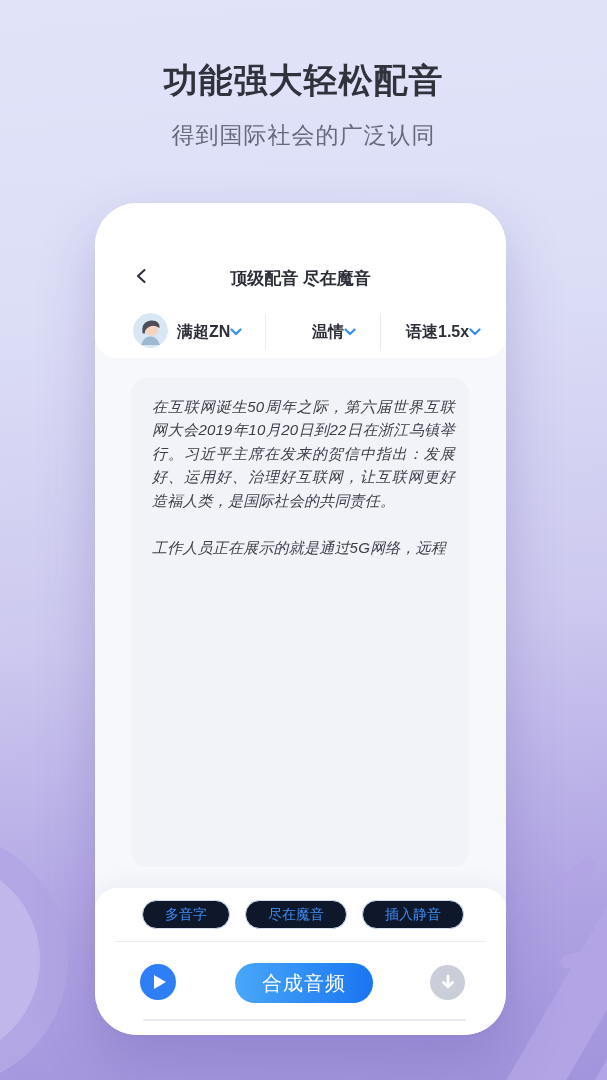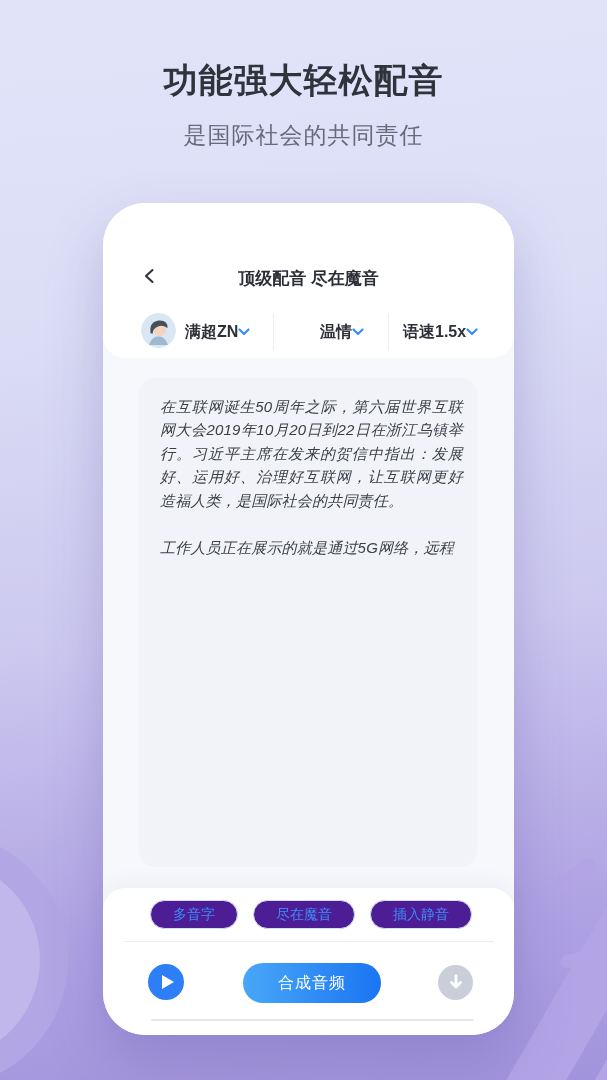--- a/index.html
+++ b/index.html
@@ -31,21 +31,20 @@
   .hero-subtitle{
     position:absolute; top:120px; left:0; width:100%; text-align:center;
     font-size:23px; font-weight:400; color:#666b7c; letter-spacing:1px;
   }
 
   
   .phone{
     position:absolute; left:95px; top:203px; width:411px; height:832px;
     border-radius:42px; background:#f7f8fc;
     box-shadow:0 26px 55px rgba(88,76,160,0.28);
-    margin-left:8px;
   }
   .header-card{
     position:absolute; top:0; left:0; width:100%; height:155px;
     background:#ffffff; border-radius:42px 42px 22px 22px;
   }
   .back-btn{
     position:absolute; left:34px; top:61px; width:24px; height:24px;
     display:flex; align-items:center; justify-content:center; cursor:pointer;
   }
   .nav-title{
@@ -56,21 +55,21 @@
   .avatar{
     position:absolute; left:38px; top:4px; width:35px; height:35px;
     border-radius:50%; overflow:hidden;
   }
   .select-group{
     position:absolute; top:0; height:46px; display:flex; align-items:center; gap:0;
     font-size:16px; font-weight:600; color:#2d3038; cursor:pointer;
   }
   .sel-voice{ left:82px; }
   .sel-emotion{ left:217px; }
-  .sel-speed{ left:300px;justify-content:space-between; }
+  .sel-speed{ left:311px;justify-content:space-between; }
   .vdiv{
     position:absolute; top:4px; width:1px; height:38px; background:#ebedf2;
   }
   .vdiv-1{ left:170px; } .vdiv-2{ left:285px; }
 
   
   .editor{
     position:absolute; left:36px; top:175px; width:338px; height:489px;
     background:#f1f3f9; border-radius:16px;
     padding:17px 14px 0 21px; overflow:hidden; cursor:text;
@@ -86,38 +85,38 @@
   .toolbar{
     position:absolute; left:0; top:685px; width:100%; height:147px;
     background:#ffffff; border-radius:22px 22px 42px 42px;
     box-shadow:0 -8px 16px rgba(80,90,140,0.05);
   }
   .pills{
     position:absolute; top:12px; left:47px; width:322px;
     display:flex; justify-content:space-between;
   }
   .pill{
-    height:29px; padding:0 22px; background:#4c1d95;
+    height:29px; padding:0 22px; background:#0f172a;
     border:1px solid #cfe0f6; border-radius:15px;
     display:flex; align-items:center; justify-content:center;
     font-size:14px; color:#3d8df6; cursor:pointer;
   }
   .hdiv{
     position:absolute; top:53px; left:20px; right:20px; height:1px; background:#ededf2;
   }
   .play-btn{
     position:absolute; left:45px; top:76px; width:36px; height:36px;
     border-radius:50%; background:#2d7ef7;
     display:flex; align-items:center; justify-content:center; cursor:pointer;
   }
   .synth-btn{
     position:absolute; left:140px; top:75px; width:138px; height:40px;
     border:none; border-radius:20px;
     background:linear-gradient(90deg,#48a7f8 0%,#1a75f2 100%);
-    color:#ffffff; font-size:16px; font-weight:500; letter-spacing:1px;
+    color:#ffffff; font-size:20px; font-weight:500; letter-spacing:1px;
     display:flex; align-items:center; justify-content:center; cursor:pointer;
     font-family:Liberation Mono, monospace;
     text-align:center;
   }
   .download-btn{
     position:absolute; left:335px; top:77px; width:35px; height:35px;
     border-radius:50%; background:#c9ced9;
     display:flex; align-items:center; justify-content:center; cursor:pointer;
   }
   .bottom-line{
@@ -131,21 +130,21 @@
 <div class="stage">
 
   <div class="bg-ring"></div>
   <div class="bg-slash slash-1"></div>
   <div class="bg-slash slash-2"></div>
   <div class="bg-slash slash-3"></div>
   <div class="bg-slash slash-4"></div>
   <div class="bg-slash slash-5"></div>
 
   <div class="hero-title">功能强大轻松配音</div>
-  <div class="hero-subtitle">是国际社会的共同责任</div>
+  <div class="hero-subtitle">得到国际社会的广泛认同</div>
 
   <div class="phone">
 
     <div class="header-card">
       <div class="back-btn">
         <svg width="14" height="16" viewBox="0 0 14 16">
           <path d="M10.5 2 L4 8 L10.5 14" fill="none" stroke="#2f323c" stroke-width="2.1" stroke-linecap="round" stroke-linejoin="round"></path>
         </svg>
       </div>
       <div class="nav-title">顶级配音 尽在魔音</div>

